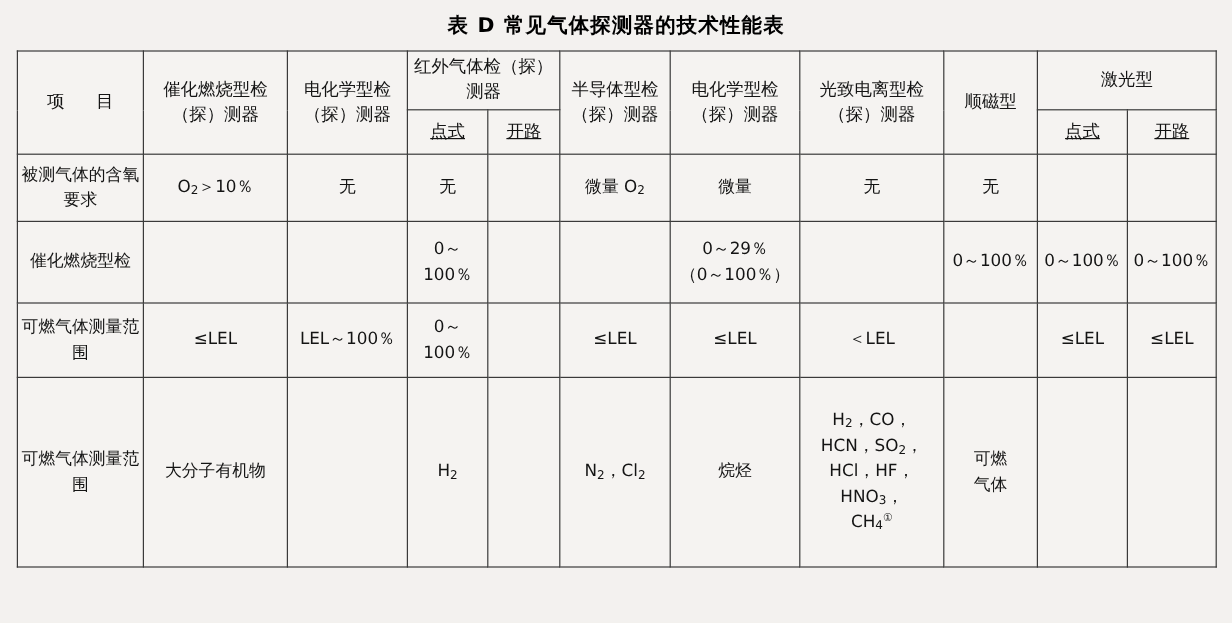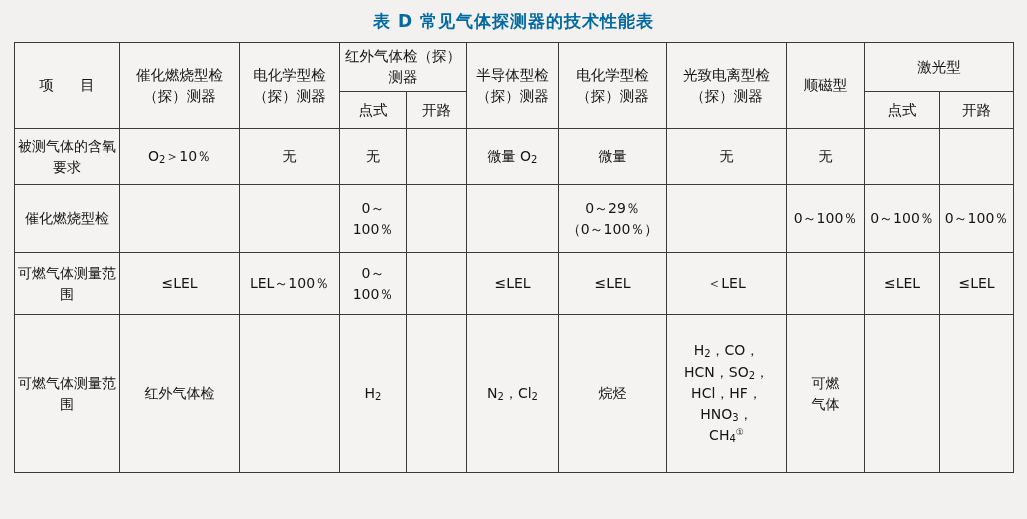--- a/index.html
+++ b/index.html
@@ -20,21 +20,21 @@
     height: 519px;
     background: #f3f1ef;
   }
   .table-title {
     text-align: center;
     font-size: 17px;
     font-weight: bold;
     letter-spacing: 1px;
     padding-top: 10px;
     padding-bottom: 9px;
-    color: #0369a1;
+    color: #000000;
   }
   .table-wrap {
     margin: 0 14px;
   }
   table.spec {
     border-collapse: collapse;
     width: 999px;
     table-layout: fixed;
     background: #f5f3f1;
   }
@@ -68,21 +68,21 @@
   }
   sub {
     font-size: 10px;
     vertical-align: -2px;
   }
   sup {
     font-size: 9px;
     vertical-align: 5px;
   }
   .h-main { height: 44px; }
-  .h-sub { height: 30px; }
+  .h-sub { height: 30px; text-decoration: underline; }
   .rowline { line-height: 1.55; margin-top: 28px; }
 </style>
 </head>
 <body>
 
 <div class="page">
 
   <div class="table-title">表 D   常见气体探测器的技术性能表</div>
 
   <div class="table-wrap">
@@ -181,21 +181,21 @@
           <td>＜LEL</td>
           <td></td>
           <td>≤LEL</td>
           <td>≤LEL</td>
         </tr>
 
         <tr style="height:158px">
           <td class="row-label">
             <span class="stack">可燃气体测量范围</span>
           </td>
-          <td>红外气体检</td>
+          <td>大分子有机物</td>
           <td></td>
           <td>
             <span>H<sub>2</sub></span>
           </td>
           <td></td>
           <td>
             <span>N<sub>2</sub>，Cl<sub>2</sub></span>
           </td>
           <td>烷烃</td>
           <td class="rowline">

